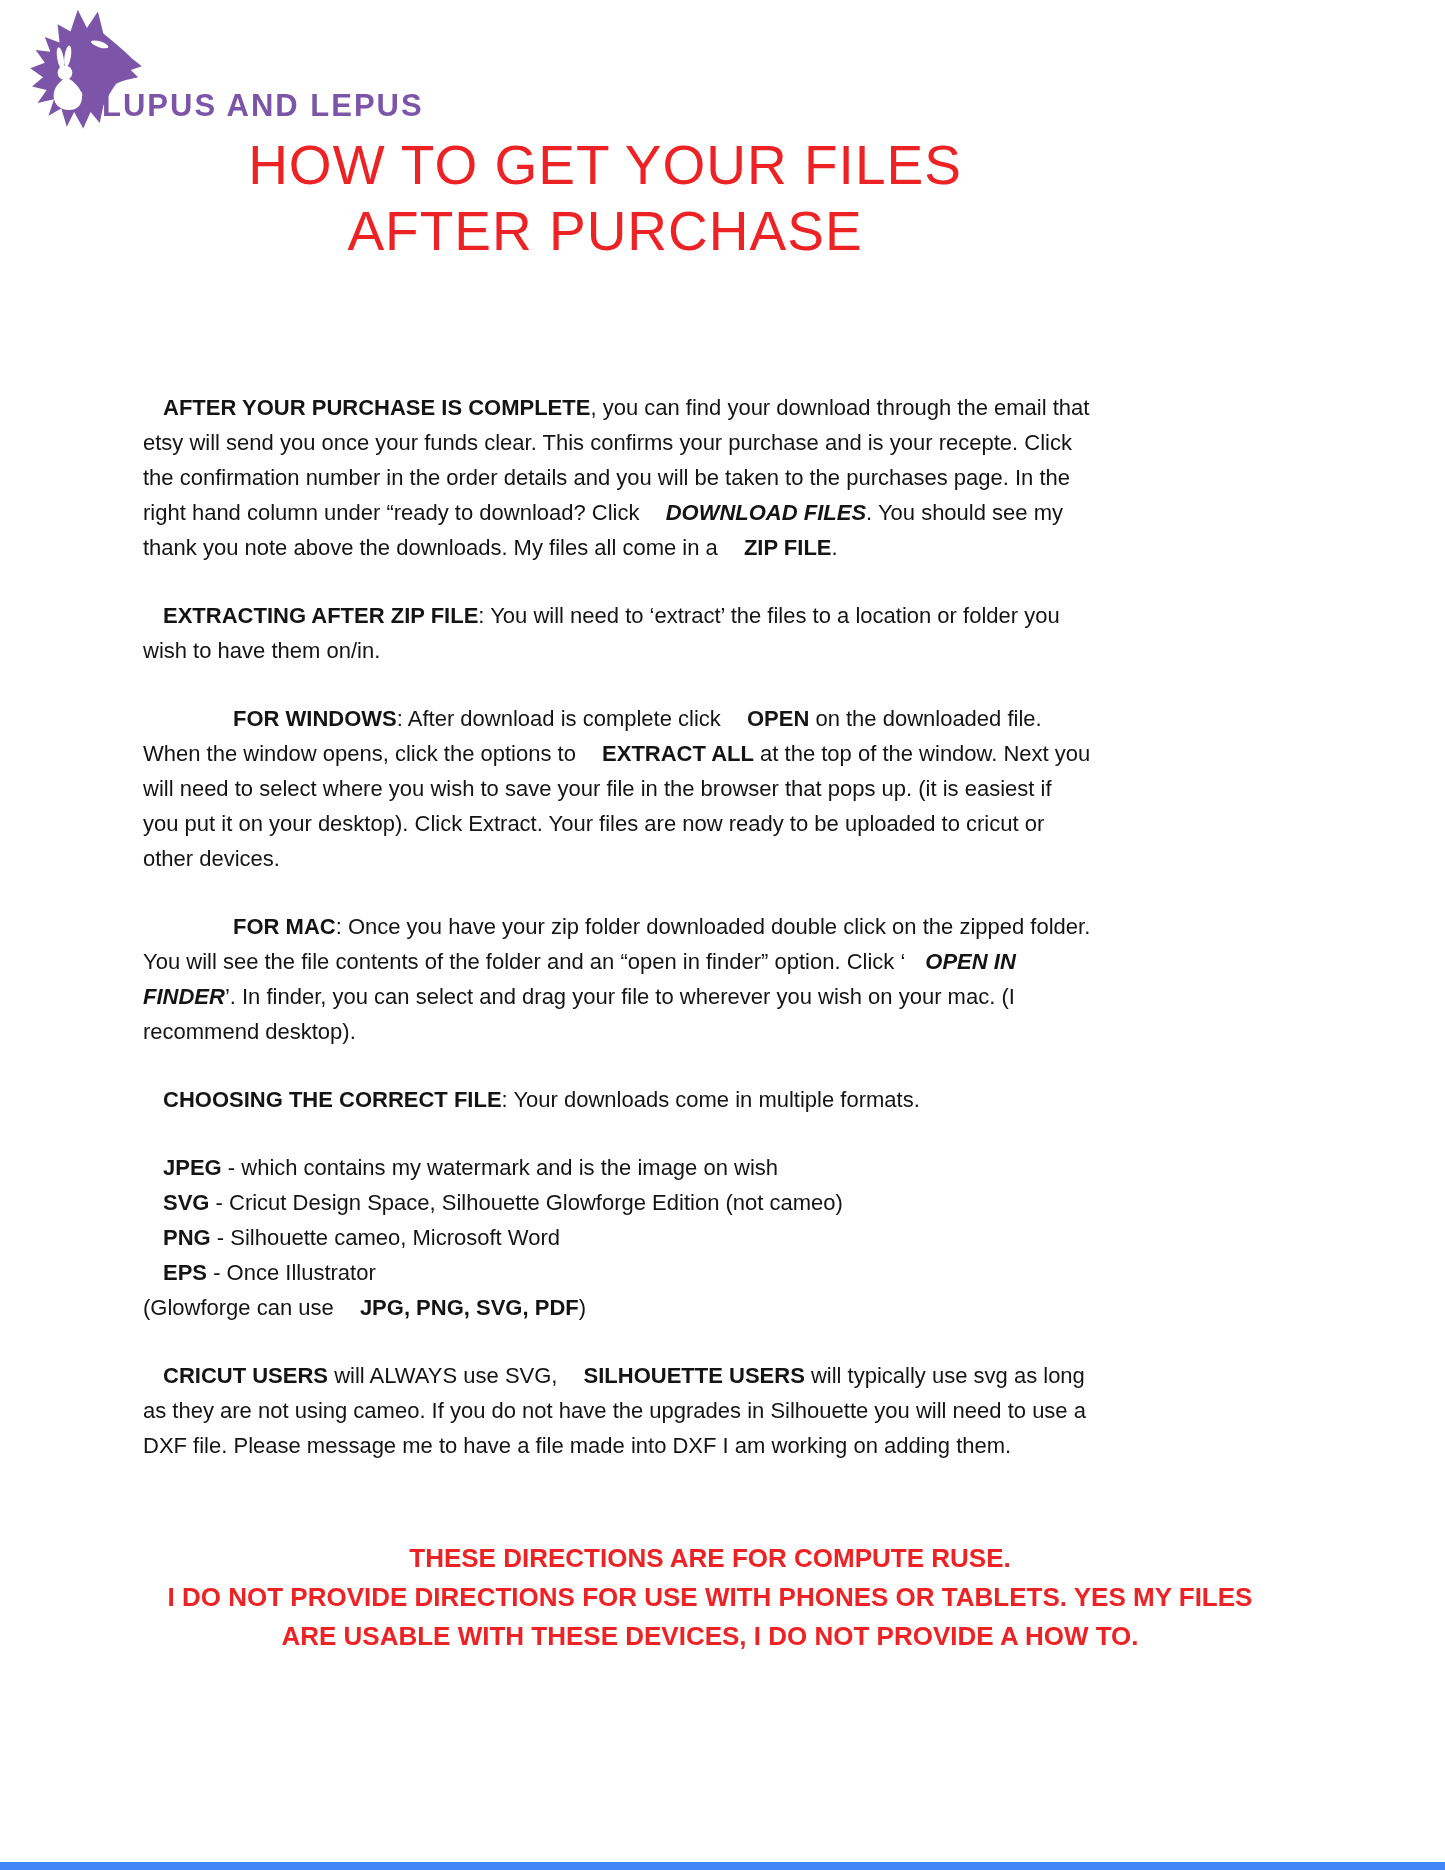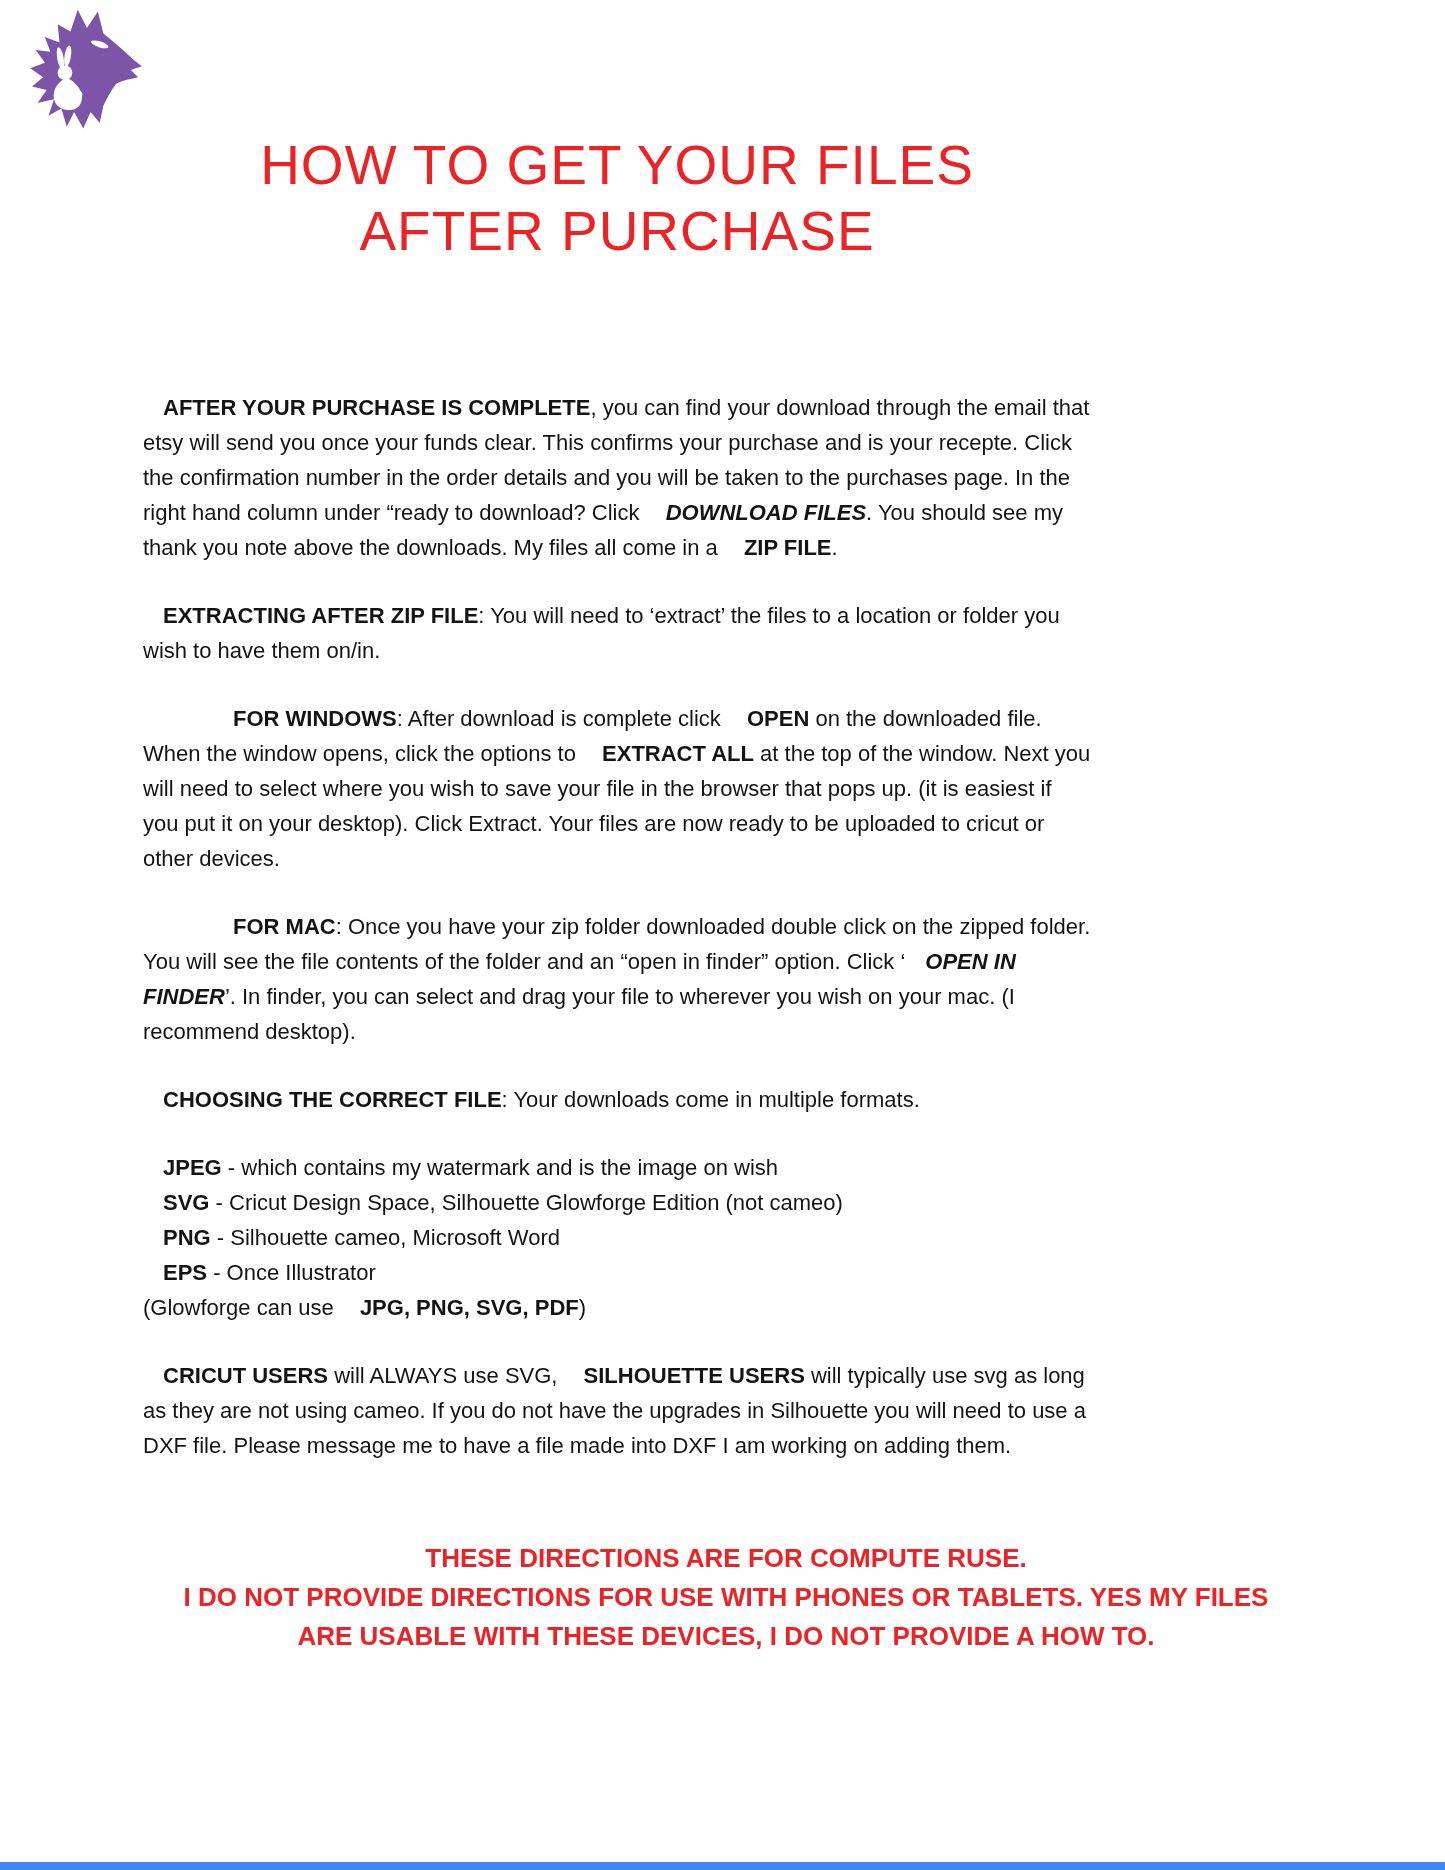--- a/index.html
+++ b/index.html
@@ -9,36 +9,36 @@
   }
   
   .logo { position:absolute; top:6px; left:26px; display:flex; align-items:flex-end; }
   .logo-icon svg { display:block; width:120px; height:128px; }
   .logo-text {
     font-weight:bold; font-size:31px; letter-spacing:2px; color:#7d55a8;
     margin-left:-44px; padding-bottom:10px; white-space:nowrap;
   }
   
   .title {
-    position:absolute; top:132px; left:12px; width:1210px; text-align:center;
+    position:absolute; top:132px; left:0; width:1210px; text-align:center;
     font-size:55px; line-height:66px; color:#ed2224; letter-spacing:1px;
   }
   
   .content {
     position:absolute; top:390px; left:143px; width:948px;
     font-size:22px; line-height:35px; color:#141414;
   }
   .content p { margin:0 0 33px 0; }
   .content p.li { margin-bottom:0; }
   .content p.indent { text-indent:70px; }
   .content .b { font-weight:bold;margin-left:20px; }
   .content .i { font-style:italic; }
   
   .warning {
-    position:absolute; top:1539px; left:101px; width:1250px; text-align:center;
+    position:absolute; top:1539px; left:85px; width:1250px; text-align:center;
     font-size:26px; font-weight:bold; line-height:39px; color:#ed2224;
   }
   .warning div { margin:0; }
   
   .bottom-bar { position:absolute; left:0; bottom:0; width:1445px; height:8px; background:#4285f4; }
 </style>
 </head>
 <body>
 
 <div class="page">
@@ -61,20 +61,21 @@
 
         <g fill="#ffffff">
           <ellipse cx="37" cy="57" rx="3.5" ry="12" transform="rotate(-10 37 57)"></ellipse>
           <ellipse cx="45" cy="55" rx="3.5" ry="12" transform="rotate(9 45 55)"></ellipse>
           <circle cx="42" cy="73" r="8"></circle>
           <path d="M42,79 C32,85 27,95 31,105 C35,114 50,117 57,110 C63,103 61,93 55,87 C50,81 46,79 42,79 Z"></path>
           <circle cx="57" cy="97" r="4"></circle>
         </g>
       </svg>
     </span>
+    <span class="logo-text">LUPUS AND LEPUS</span>
   </div>
 
   <div class="title">
     <div>HOW TO GET YOUR FILES</div>
     <div>AFTER PURCHASE</div>
   </div>
 
   <div class="content">
       <p class="p"><span class="b ">AFTER YOUR PURCHASE IS COMPLETE</span><span class="">, you can find your download through the email that etsy will send you once your funds clear. This confirms your purchase and is your recepte. Click the confirmation number in the order details and you will be taken to the purchases page. In the right hand column under “ready to download? Click </span><span class="b i">DOWNLOAD FILES</span><span class="">. You should see my thank you note above the downloads. My files all come in a </span><span class="b ">ZIP FILE</span><span class="">.</span></p>
       <p class="p"><span class="b ">EXTRACTING AFTER ZIP FILE</span><span class="">: You will need to ‘extract’ the files to a location or folder you wish to have them on/in.</span></p>

